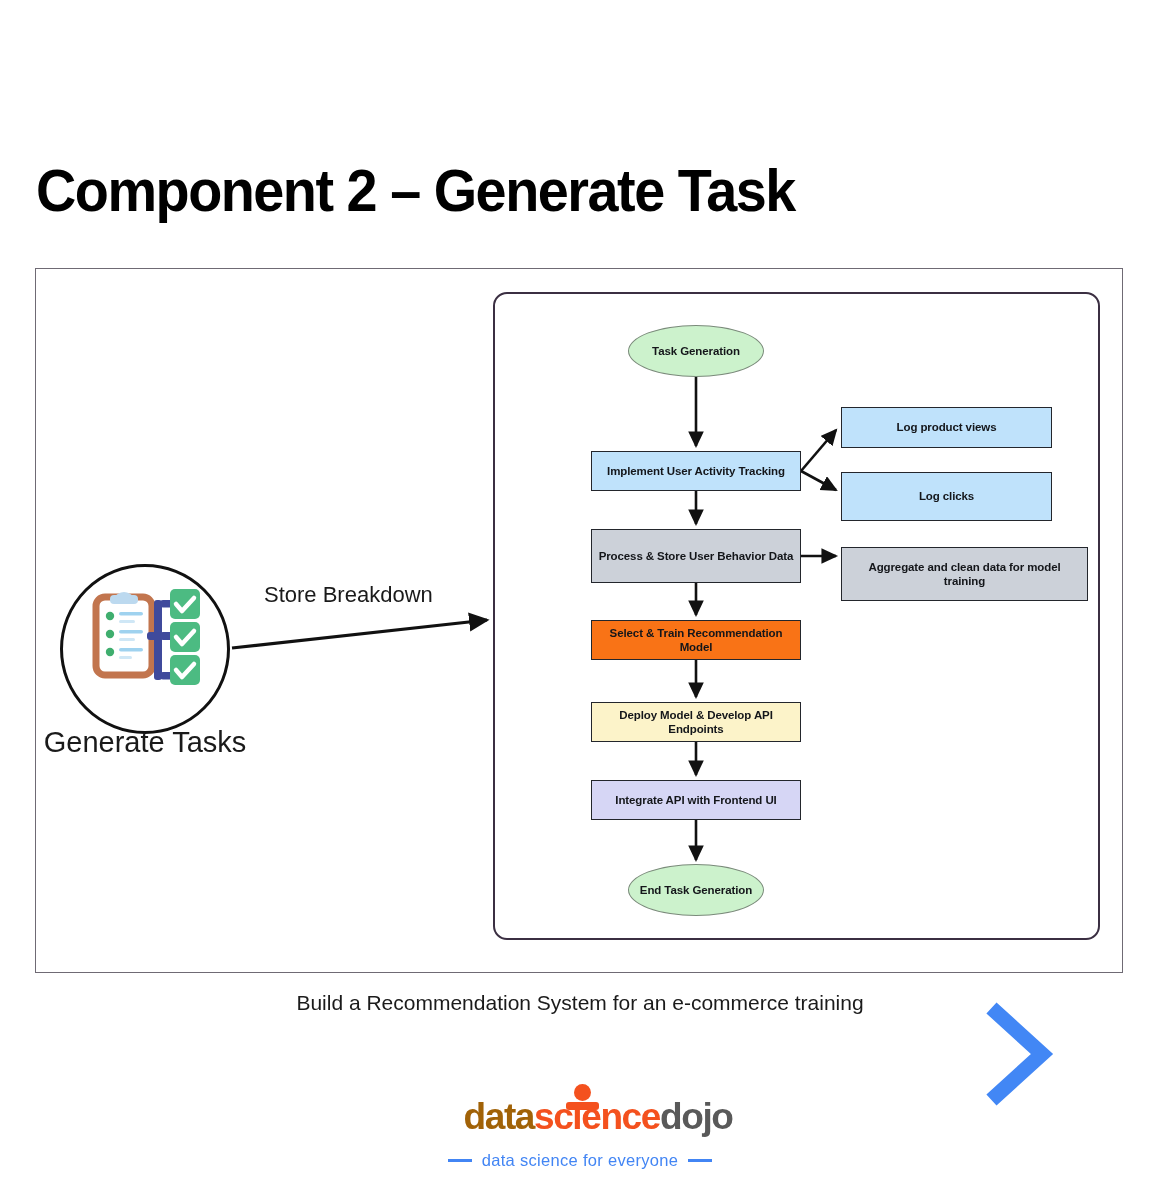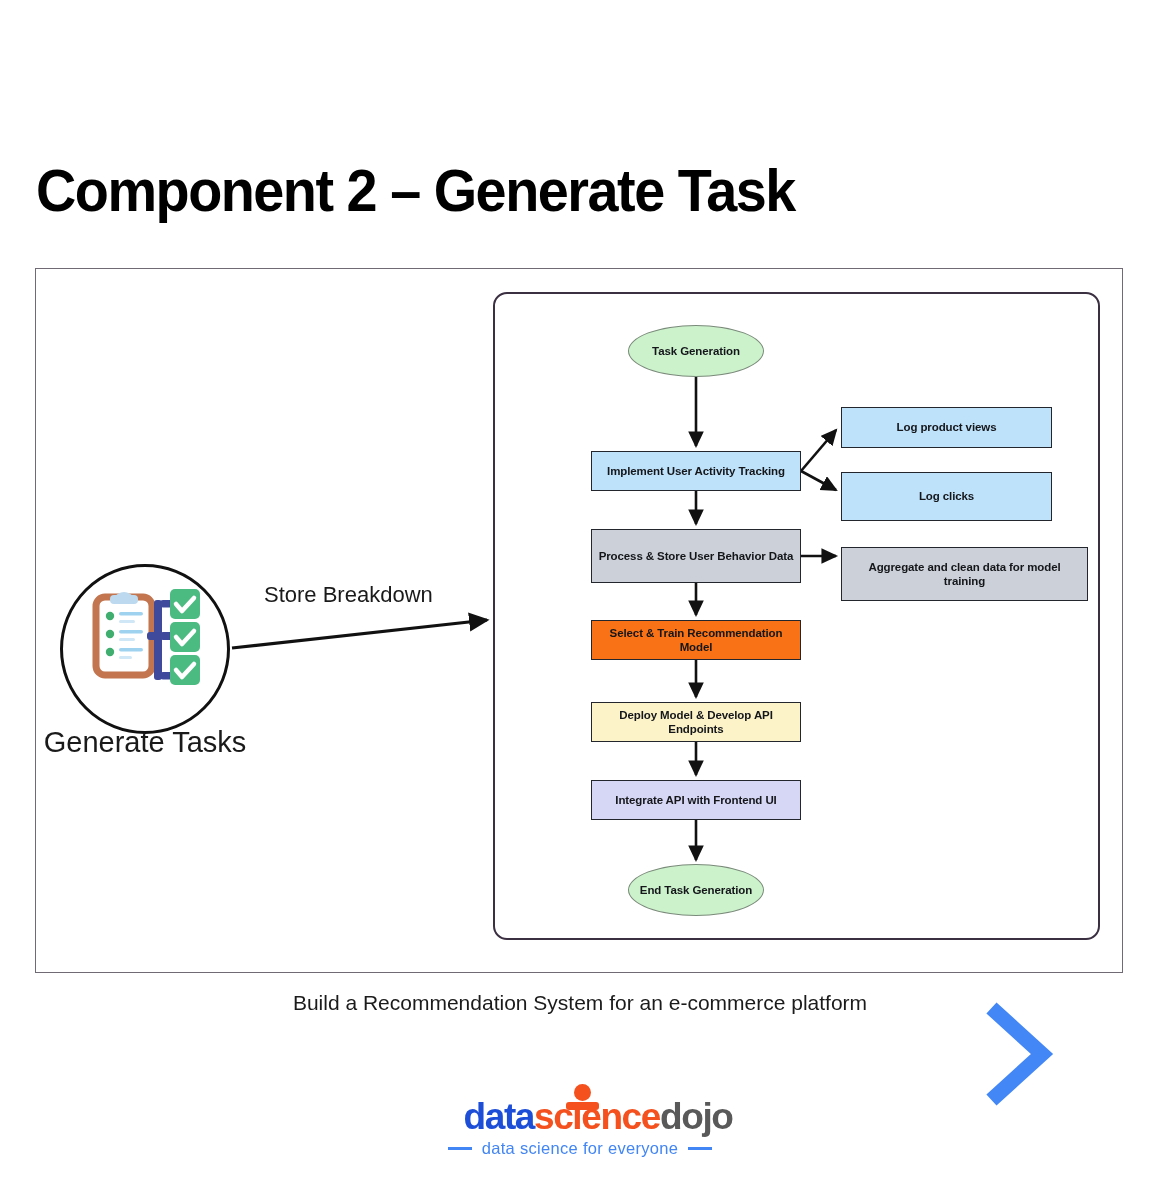--- a/index.html
+++ b/index.html
@@ -139,21 +139,21 @@
     text-align: center;
   }
   #logo-wordmark {
     font-size: 37px;
     font-weight: 700;
     letter-spacing: -1.4px;
     line-height: 1;
     position: relative;
     display: inline-block;
   }
-  .logo-data { color: #1d4ed8; margin-left: 36px; }
+  .logo-data { color: #a16207; margin-left: 36px; }
   .logo-science { color: #f4511e; }
   .logo-dojo { color: #595959; }
   #logo-person {
     position: absolute;
     left: 146px;
     top: -14px;
     width: 17px;
     height: 17px;
     border-radius: 50%;
     background: #f4511e;
@@ -161,21 +161,21 @@
   #logo-person-body {
     position: absolute;
     left: 138px;
     top: 4px;
     width: 33px;
     height: 8px;
     border-radius: 3px;
     background: #f4511e;
   }
   #logo-tagline {
-    margin-top: 4px;
+    margin-top: 16px;
     font-size: 16.5px;
     color: #4285f4;
     letter-spacing: 0.3px;
     display: flex;
     align-items: center;
     justify-content: center;
     gap: 10px;
   }
   .tagline-dash {
     display: inline-block;
@@ -289,21 +289,21 @@
       <span>Deploy Model &amp; Develop API Endpoints</span>
     </div>
     <div class="node rect" style="left: 591px; top: 780px; width: 210px; height: 40px; background: rgb(214, 214, 245);">
       <span>Integrate API with Frontend UI</span>
     </div>
     <div class="node ellipse" style="left: 628px; top: 864px; width: 136px; height: 52px; background: rgb(204, 242, 204);">
       <span>End Task Generation</span>
     </div>
   </div>
 
-<div id="flow-caption">Build a Recommendation System for an e-commerce platform</div>
+<div id="flow-caption">Build a Recommendation System for an e-commerce training</div>
 
 <svg class="overlay" viewBox="0 0 1160 1200" xmlns="http://www.w3.org/2000/svg" style="pointer-events:auto;">
   <path d="M997 1013 L1042 1054 L997 1095" fill="none" stroke="#4287f5" stroke-width="15" stroke-linecap="square" stroke-linejoin="miter"></path>
 </svg>
 
 <div id="logo">
   <div id="logo-wordmark">
     <span class="logo-data">data</span><span class="logo-science">science</span><span class="logo-dojo">dojo</span>
     <span id="logo-person-body"></span>
     <span id="logo-person"></span>

